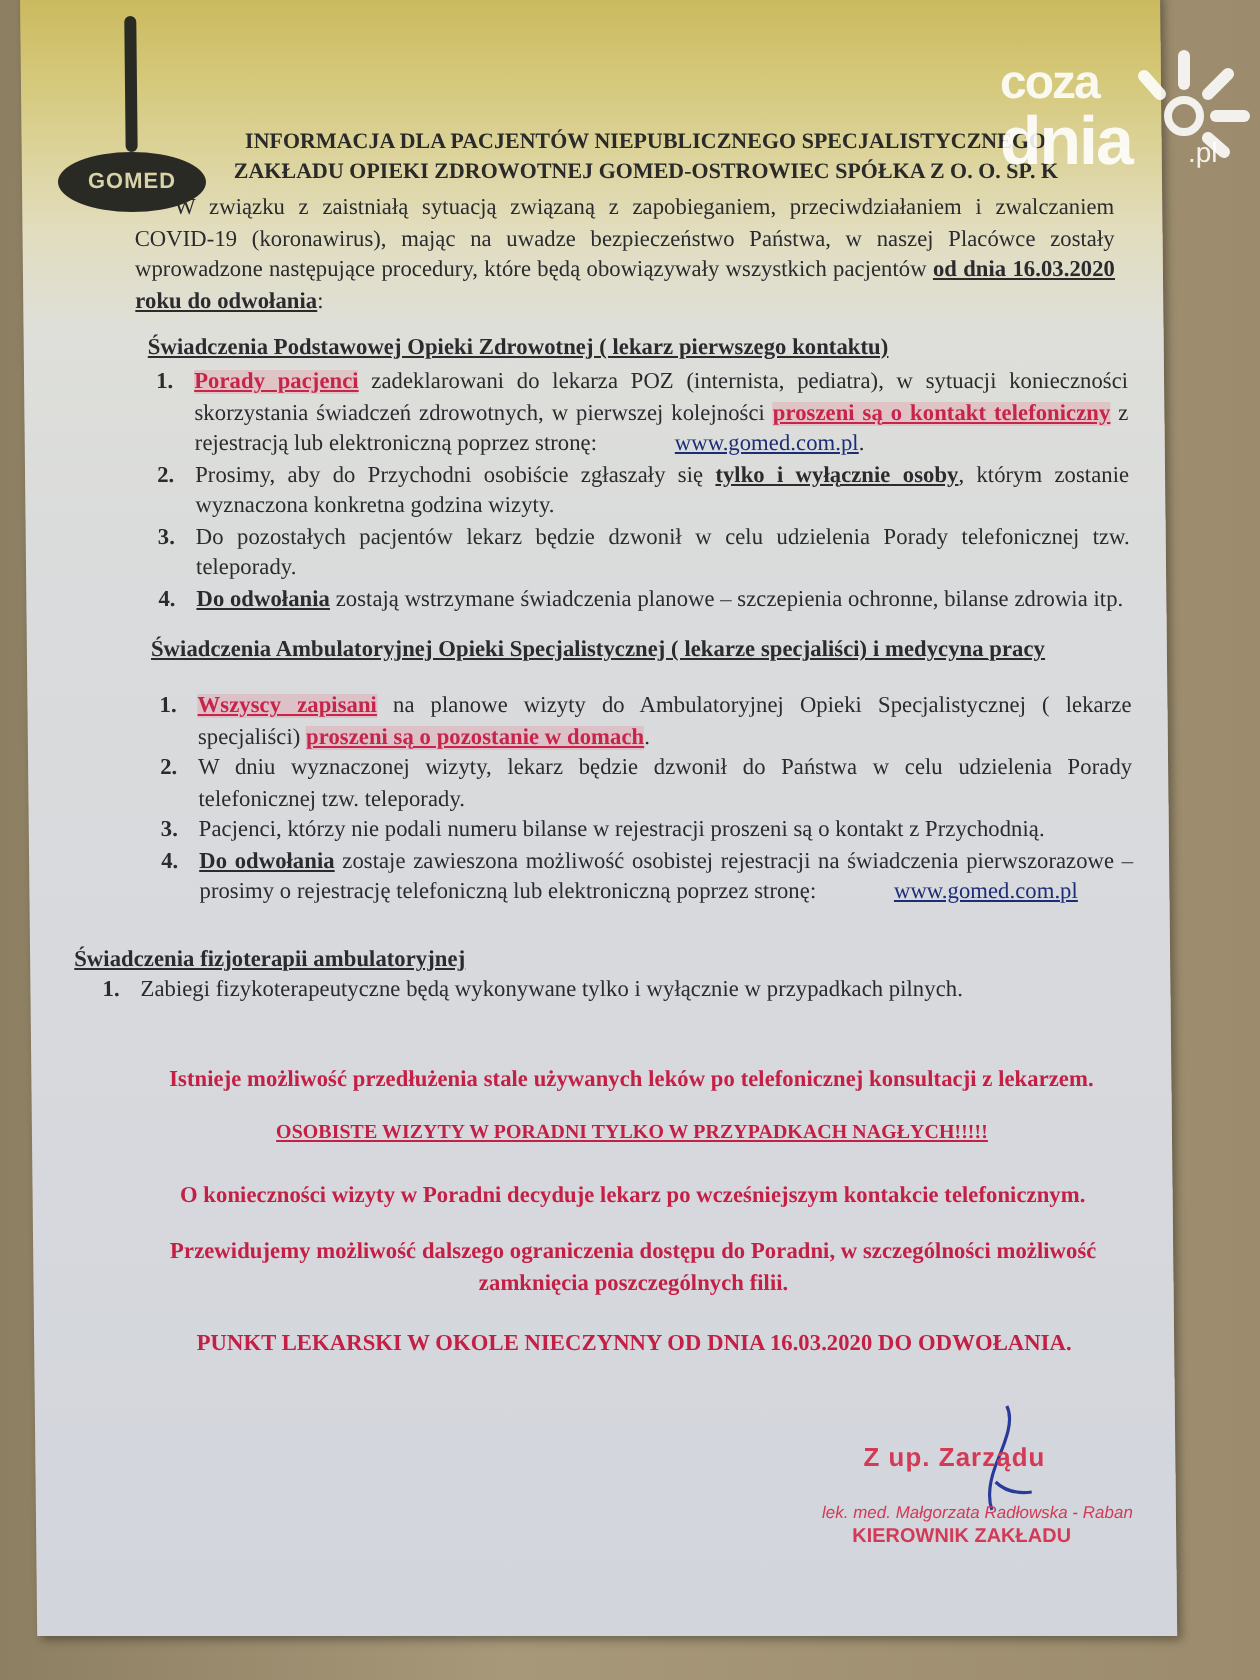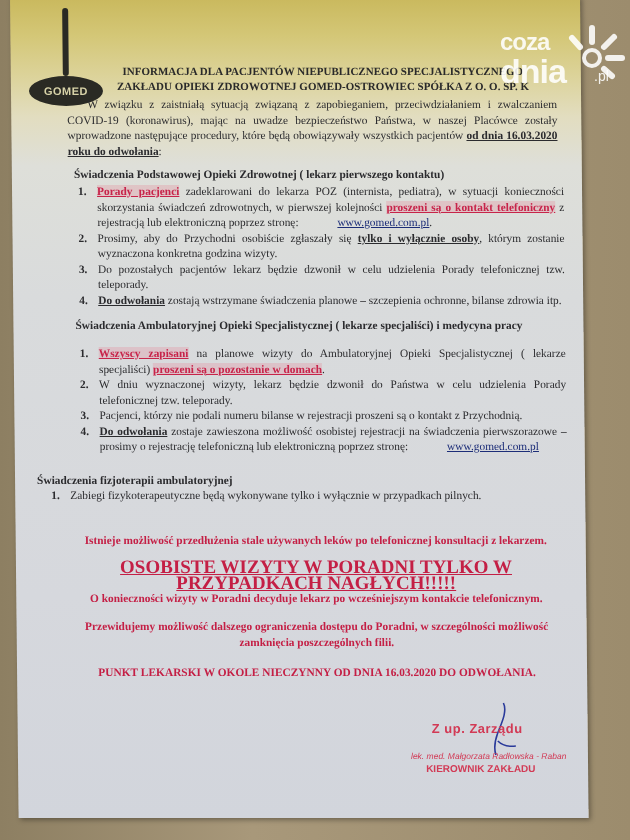--- a/index.html
+++ b/index.html
@@ -12,29 +12,29 @@
          box-shadow:2px 2px 5px rgba(0,0,0,.35);}
   .logo{position:absolute;left:18px;top:12px;width:76px;height:70px;}
   .logo .oval{position:absolute;left:0;top:20px;width:74px;height:30px;border-radius:50%;
       background:#2a2a24;color:#d7d2a8;font-family:"Liberation Sans","DejaVu Sans",sans-serif;
       font-weight:bold;font-size:11px;line-height:30px;text-align:center;letter-spacing:.5px;margin-top:48px;}
   .logo .staff{position:absolute;left:34px;top:0;width:6px;height:68px;background:#2a2a24;border-radius:3px;}
   .title{position:absolute;left:62px;top:68px;width:500px;text-align:center;font-weight:bold;
          font-size:11px;line-height:15px;color:#2a2a2a;}
   .intro{position:absolute;left:56px;top:101px;width:490px;font-size:11.4px;line-height:15.5px;text-align:justify;}
   .intro .ind{display:inline-block;width:20px;}
-  .sec-head{position:absolute;left:62px;font-weight:bold;font-size:11.4px;}
+  .sec-head{position:absolute;left:62px;font-weight:bold;text-decoration:underline;font-size:11.4px;}
   ol.list{position:absolute;left:62px;width:490px;margin:0;padding:0;list-style:none;font-size:11.4px;line-height:15.5px;}
   ol.list li{position:relative;padding-left:23px;text-align:justify;}
   ol.list li .num{position:absolute;left:4px;top:0;font-weight:bold;}
   .red{color:#c7244a;font-weight:bold;text-decoration:underline;background:rgba(230,120,140,.25);}
   .bu{font-weight:bold;text-decoration:underline;}
   .link{color:#1c2d78;text-decoration:underline;margin-left:36px;}
   .center-red{position:absolute;left:30px;width:540px;text-align:center;color:#c41f45;font-weight:bold;font-size:11.4px;line-height:16px;}
-  .big-red{font-size:19px;text-decoration:underline;font-weight:bold;}
+  .big-red{font-size:10px;text-decoration:underline;font-weight:bold;}
   .stamp1{position:absolute;left:414px;top:725px;color:#d23a55;font-size:13px;font-weight:bold;letter-spacing:.5px;font-family:"Liberation Sans","DejaVu Sans",sans-serif;}
   .stamp2{position:absolute;left:393px;top:755px;color:#d23a55;font-size:8.5px;font-style:italic;font-family:"Liberation Sans","DejaVu Sans",sans-serif;}
   .stamp3{position:absolute;left:408px;top:767px;color:#d23a55;font-size:10px;font-family:"Liberation Sans","DejaVu Sans",sans-serif;font-weight:bold;}
   .signature{position:absolute;left:460px;top:705px;width:50px;height:60px;}
   .watermark{position:absolute;left:500px;top:20px;width:130px;height:80px;color:rgba(255,255,255,.88);
              font-family:"Liberation Sans","DejaVu Sans",sans-serif;font-weight:bold;}
   .watermark .w1{position:absolute;left:0;top:8px;font-size:24px;letter-spacing:-1px;}
   .watermark .w2{position:absolute;left:0;top:34px;font-size:34px;letter-spacing:-1px;line-height:34px;}
   .watermark .w3{position:absolute;left:94px;top:48px;font-size:14px;font-weight:normal;}
   .watermark svg{position:absolute;left:58px;top:0;}

